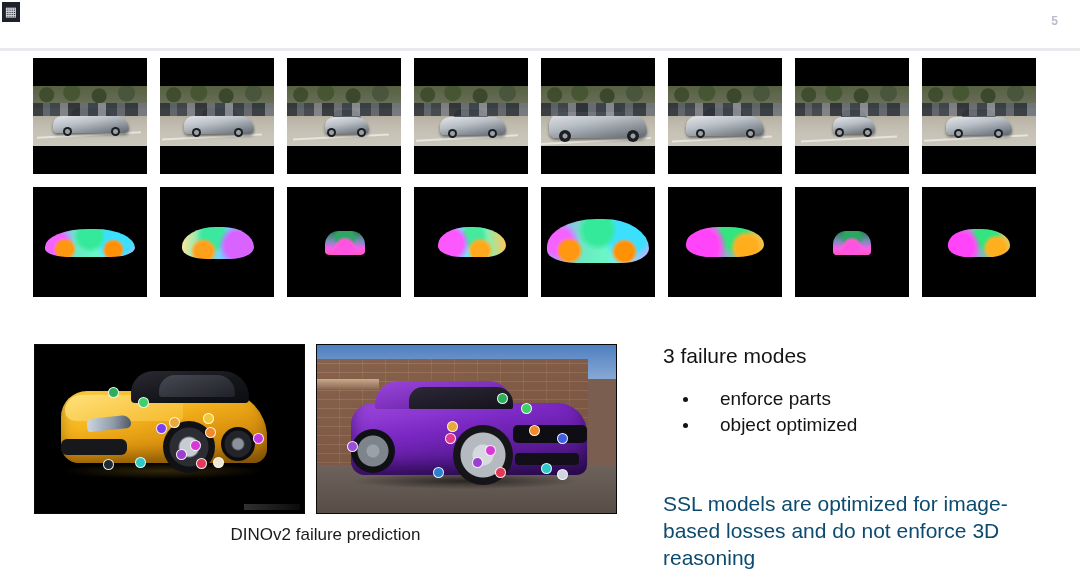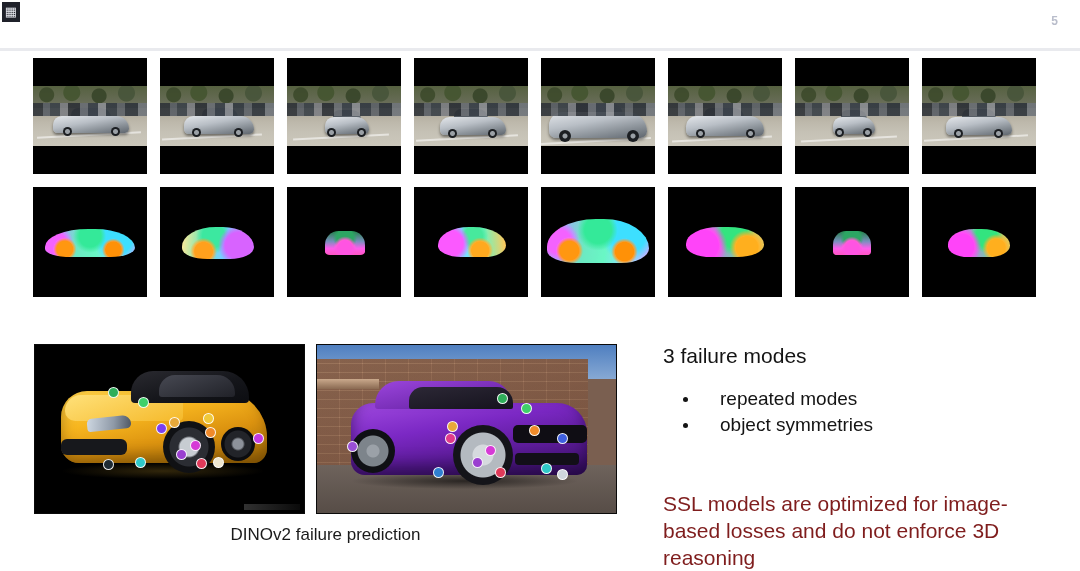--- a/index.html
+++ b/index.html
@@ -416,21 +416,21 @@
     border-radius: 50%;
     background: #141414;
   }
   .closing-note {
     position: absolute;
     left: 663px;
     top: 490px;
     width: 400px;
     font-size: 21px;
     line-height: 27px;
-    color: #7f1d1d;
+    color: #0c4a6e;
   }
 </style>
 </head>
 <body>
 
 <div class="slide">
 
   <div class="header-underline"></div>
   <div class="page-number">5</div>
   <div class="corner-icon">▦</div>
@@ -610,23 +610,23 @@
     <div class="kp" style="left:240px; top:124px; background:#cfd6dd;"></div>
   </div>
 
   <div class="caption">DINOv2 failure prediction</div>
 
   <div class="failure-heading">3 failure modes</div>
 
   <ul class="bullet-list">
     <li>
       <span class="dot"></span>
-      <span>repeated modes</span>
+      <span>enforce parts</span>
     </li>
     <li>
       <span class="dot"></span>
-      <span>object symmetries</span>
+      <span>object optimized</span>
     </li>
   </ul>
 
   <div class="closing-note">SSL models are optimized for image-based losses and do not enforce 3D reasoning</div>
 
 </div>
 
 </body></html>

